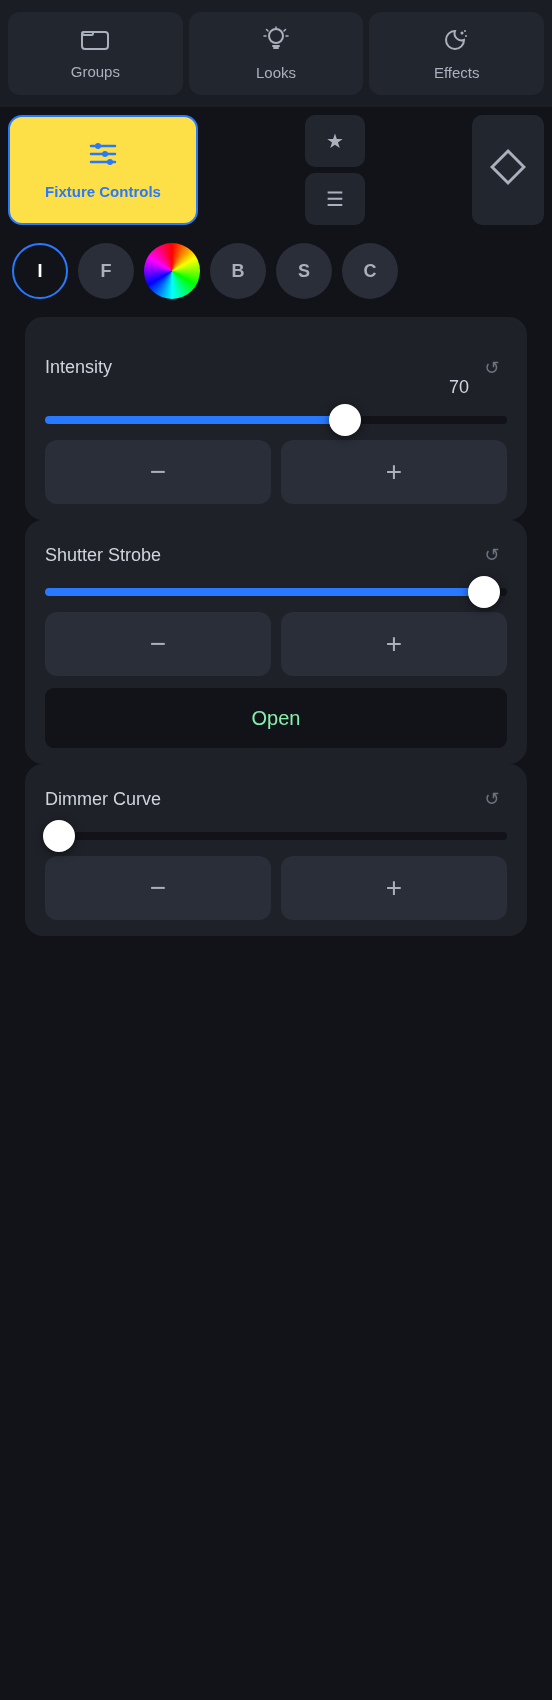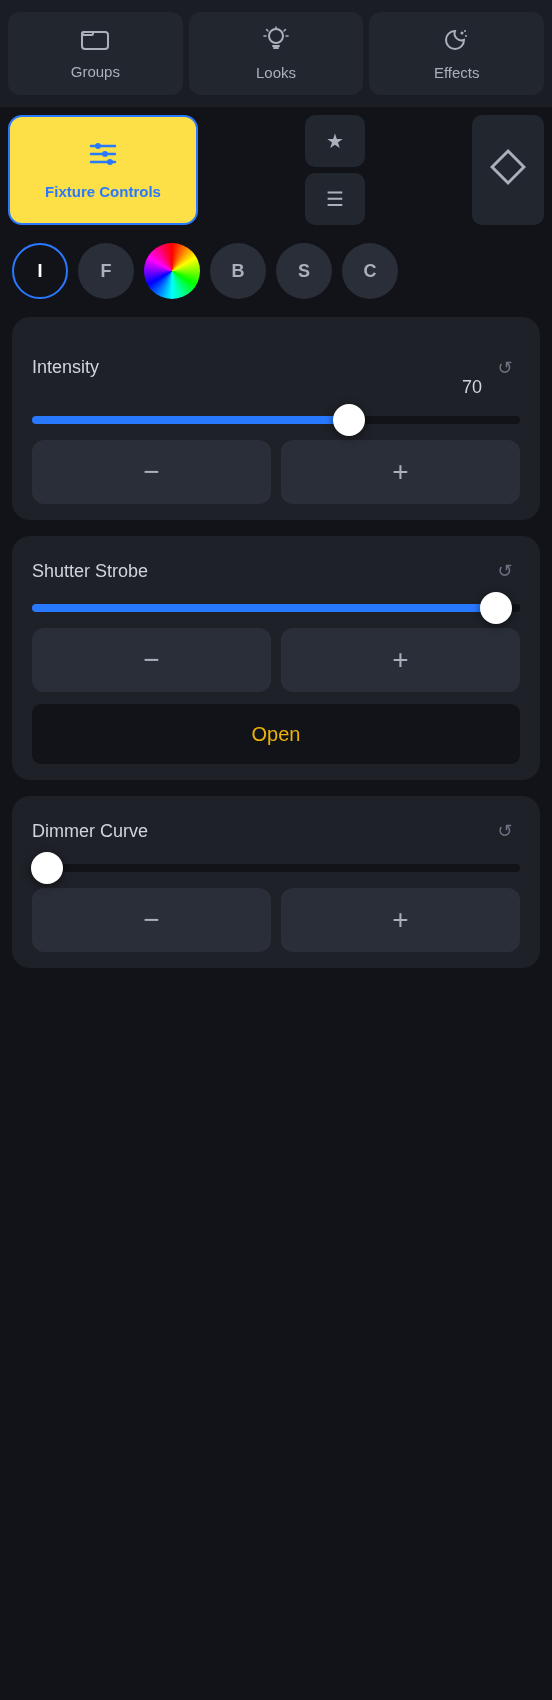--- a/index.html
+++ b/index.html
@@ -116,24 +116,23 @@
       border: 2px solid #2979ff;
       color: #fff;
     }
     .filter-tab.color-tab {
       background: conic-gradient(red, yellow, lime, cyan, blue, magenta, red);
       border: none;
     }
 
     
     .controls-area {
-      padding: 8px 12px;
+      padding: 8px 25px;
       display: flex;
       flex-direction: column;
-      gap: 16px;
       justify-content: center;
     }
     .control-card {
       background: #1e2128;
       border-radius: 18px;
       padding: 20px 20px 16px 20px;
     }
     .control-header {
       display: flex;
       justify-content: space-between;
@@ -219,21 +218,21 @@
     }
 
     
     .open-btn {
       width: 100%;
       margin-top: 12px;
       height: 60px;
       border-radius: 9px;
       background: #111318;
       border: none;
-      color: #eab308;
+      color: #86efac;
       font-size: 20px;
       font-weight: 500;
       cursor: pointer;
     }
   </style>
 </head>
 <body>
 
 <div class="top-nav">
   <div class="nav-item">

